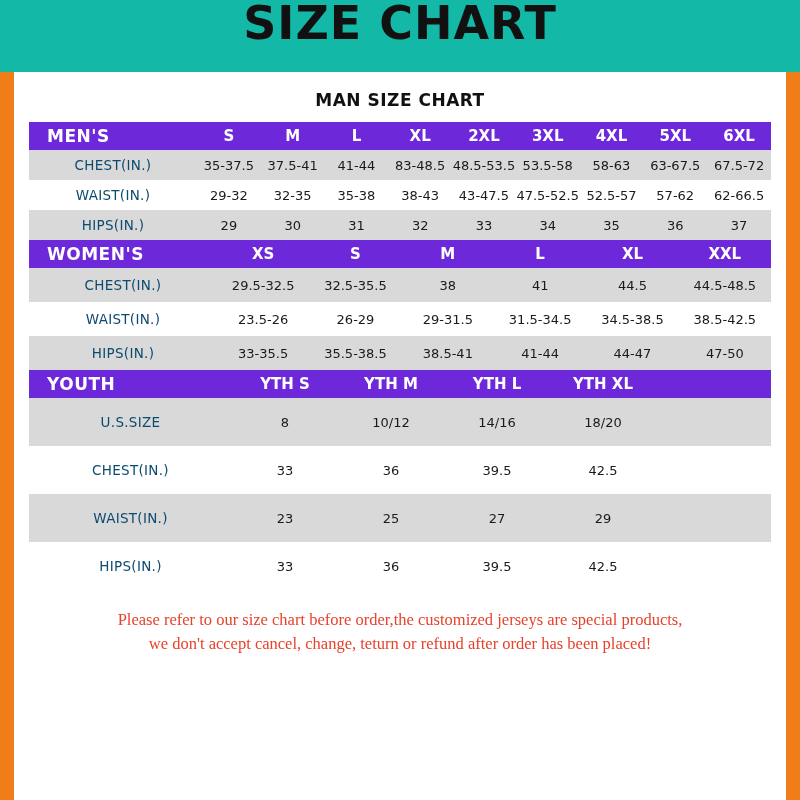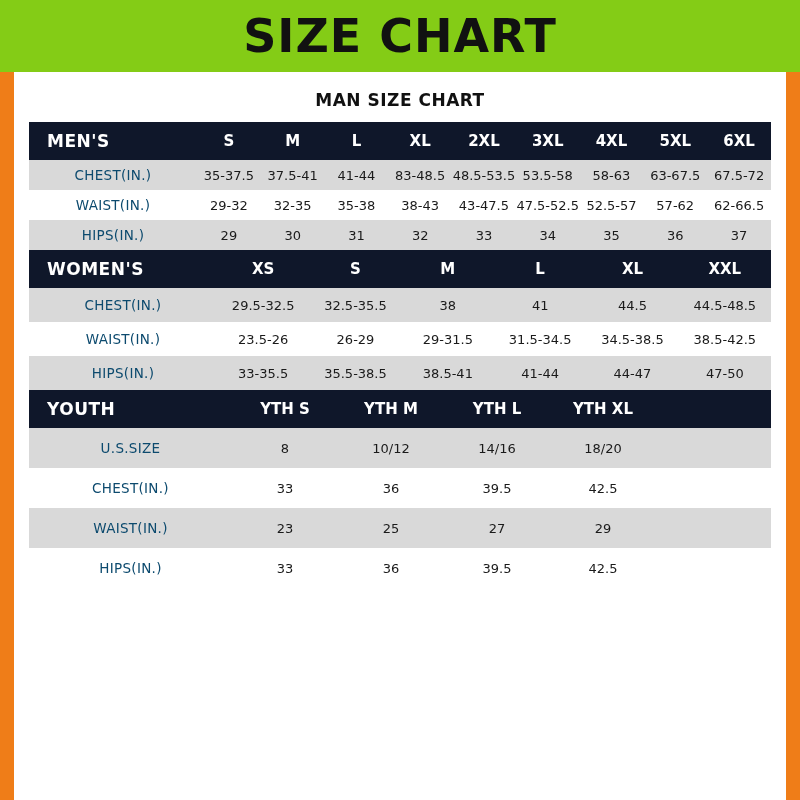--- a/index.html
+++ b/index.html
@@ -16,24 +16,23 @@
   .page {
     position: relative;
     width: 800px;
     height: 800px;
     background: #ffffff;
     box-sizing: border-box;
     border-left: 14px solid #ef7d18;
     border-right: 14px solid #ef7d18;
   }
   .header-band {
-    background: #84cc16;
+    background: #14b8a6;
     height: 72px;
     display: flex;
-    align-items: center;
     justify-content: center;
     margin: 0 -14px;
   }
   .header-title {
     font-family: "DejaVu Sans", sans-serif;
     font-weight: bold;
     font-size: 46px;
     letter-spacing: 1px;
     color: #111111;
     line-height: 1;
@@ -61,25 +60,25 @@
   }
   table.size-table th,
   table.size-table td {
     text-align: center;
     font-family: "DejaVu Sans", sans-serif;
     padding: 0;
     height: 30px;
     vertical-align: middle;
   }
   table.size-table thead th {
-    background: #0f172a;
+    background: #6d28d9;
     color: #ffffff;
     font-size: 15px;
     font-weight: bold;
-    height: 38px;
+    height: 28px;
   }
   table.size-table thead th.rowlabel {
     text-align: left;
     padding-left: 18px;
     font-size: 17px;
     letter-spacing: 0.5px;
   }
   table.size-table tbody td {
     font-size: 13px;
     color: #1a1a1a;
@@ -94,21 +93,21 @@
     letter-spacing: 0.3px;
   }
 
   
   .women thead th { font-size: 17px; height: 40px; }
   .women tbody td { font-size: 14px; height: 34px; }
   .women thead th.rowlabel { font-size: 17px; }
 
   
   .youth thead th { font-size: 16px; height: 40px; }
-  .youth tbody td { font-size: 14px; height: 40px; text-align: center; }
+  .youth tbody td { font-size: 14px; height: 48px; text-align: center; }
   .youth thead th.rowlabel { font-size: 17px; }
 
   .footer-note {
     margin-top: 18px;
     padding: 0 8px;
     text-align: center;
     color: #e8412a;
     font-family: "Liberation Serif", serif;
     font-size: 16.5px;
     line-height: 1.45;
@@ -265,15 +264,19 @@
           <td class="rowlabel">HIPS(IN.)</td>
           <td>33</td>
           <td>36</td>
           <td>39.5</td>
           <td>42.5</td>
           <td></td>
         </tr>
       </tbody>
     </table>
 
+    <div class="footer-note">
+      <div>Please refer to our size chart before order,the customized jerseys are special products,</div>
+      <div>we don't accept cancel, change, teturn or refund after order has been placed!</div>
+    </div>
 
   </div>
 </div>
 
 </body></html>

